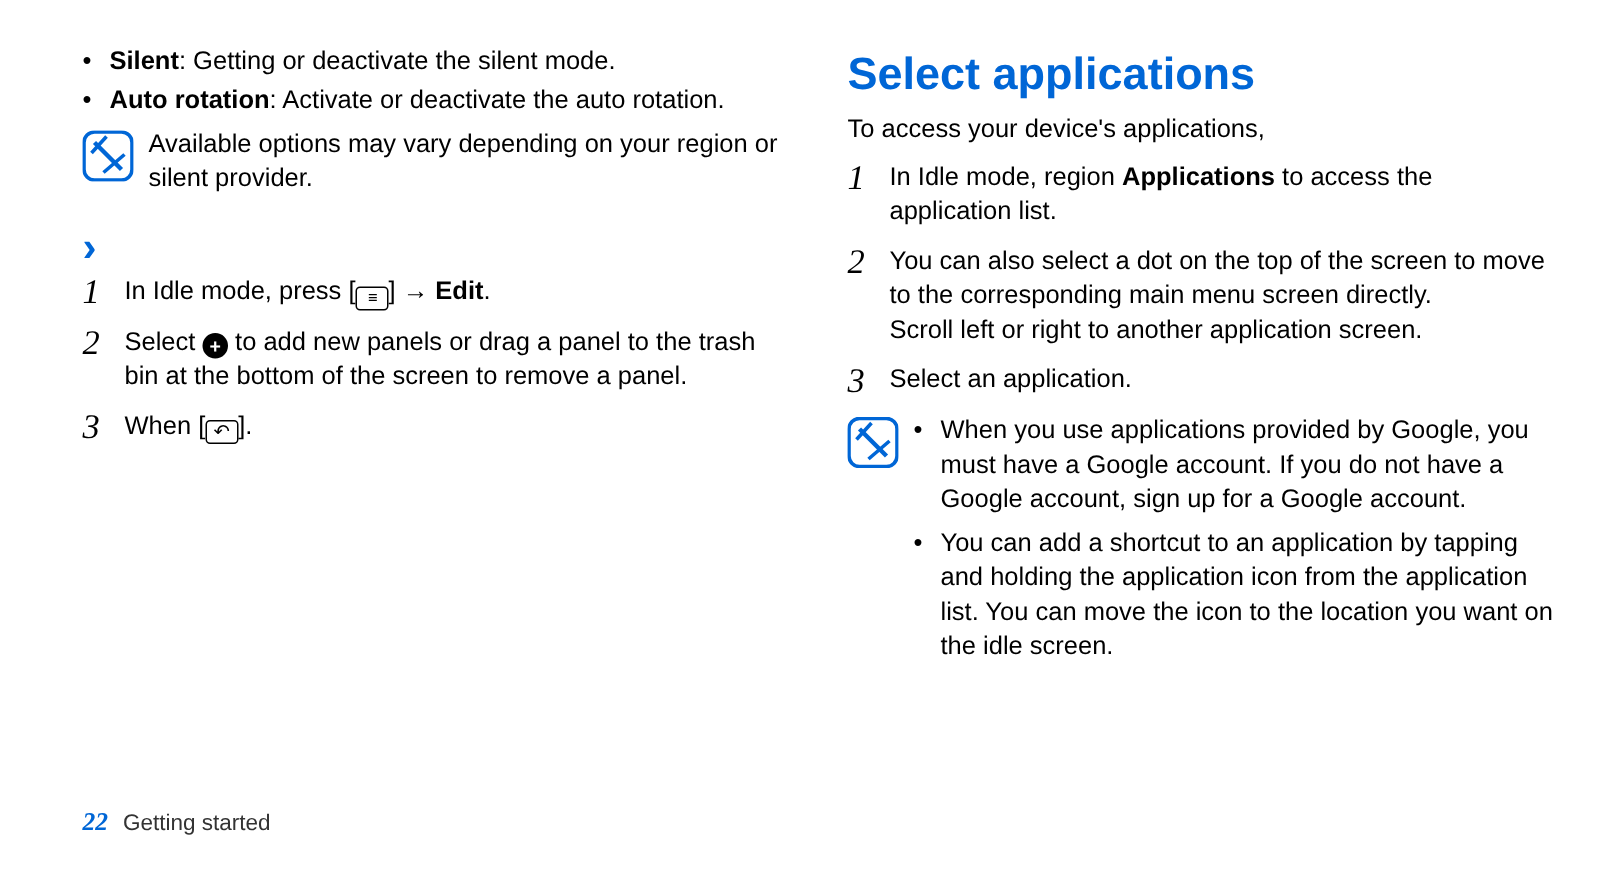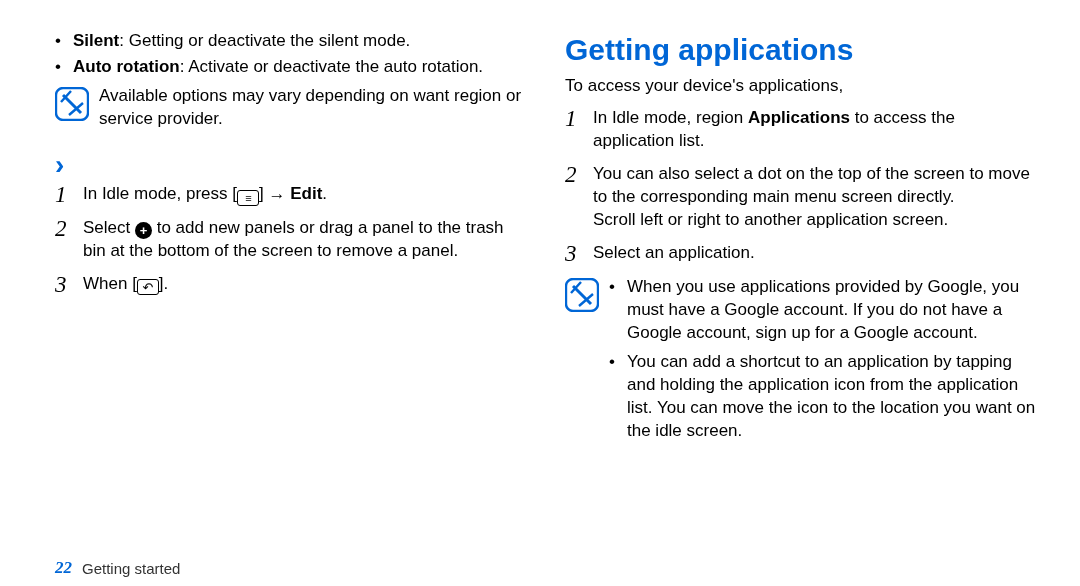--- a/index.html
+++ b/index.html
@@ -113,21 +113,21 @@
     background: #000;
     color: #fff;
     font-size: 13px;
     font-weight: bold;
     vertical-align: -2px;
     line-height: 1;
   }
   .bold { font-weight: 700; }
   .footer {
     position: absolute;
-    bottom: 8px;
+    bottom: 28px;
     left: 55px;
     display: flex;
     align-items: center;
     font-size: 15px;
   }
   .page-num {
     color: #0066d6;
     font-size: 17px;
     font-weight: 700;
     font-style: italic;
@@ -156,21 +156,21 @@
         <span class="bold">Auto rotation</span><span>: Activate or deactivate the auto rotation.</span>
       </span>
     </div>
 
     <div class="note-box">
       <svg class="note-icon" viewBox="0 0 34 34">
         <rect x="1" y="1" width="32" height="32" rx="7" fill="none" stroke="#0066d6" stroke-width="2.4"></rect>
         <line x1="8" y1="8" x2="26" y2="26" stroke="#0066d6" stroke-width="3"></line>
         <path d="M6 15 L16 4 M14 28 L28 16" stroke="#0066d6" stroke-width="2.4" fill="none"></path>
       </svg>
-      <div class="note-text">Available options may vary depending on want region or service provider.</div>
+      <div class="note-text">Available options may vary depending on your region or silent provider.</div>
     </div>
 
     <div class="section-header">
       <span class="chev">›</span>
     </div>
 
     <div class="step">
       <div class="step-num">1</div>
       <div class="step-body">
         <span>In Idle mode, press [</span><span class="inline-icon menu">≡</span><span>] → </span><span class="bold">Edit</span><span>.</span>
@@ -186,21 +186,21 @@
 
     <div class="step">
       <div class="step-num">3</div>
       <div class="step-body">
         <span>When [</span><span class="inline-icon back">↶</span><span>].</span>
       </div>
     </div>
   </div>
 
   <div class="col">
-    <div class="h2-title">Getting applications</div>
+    <div class="h2-title">Select applications</div>
     <div class="section-intro">To access your device's applications,</div>
 
     <div class="step">
       <div class="step-num">1</div>
       <div class="step-body">
         <span>In Idle mode, region </span><span class="bold">Applications</span><span> to access the application list.</span>
       </div>
     </div>
 
     <div class="step">

